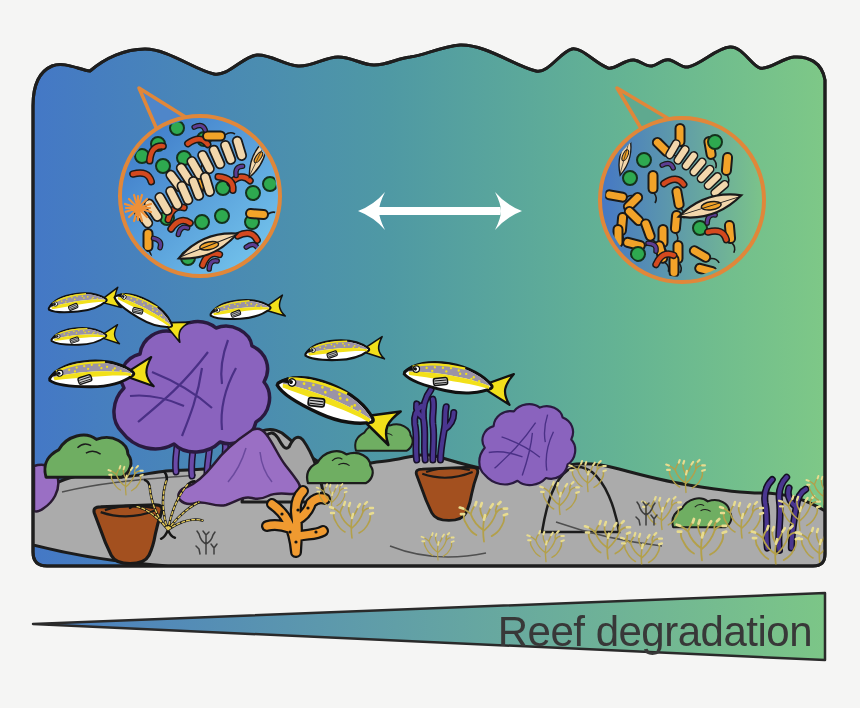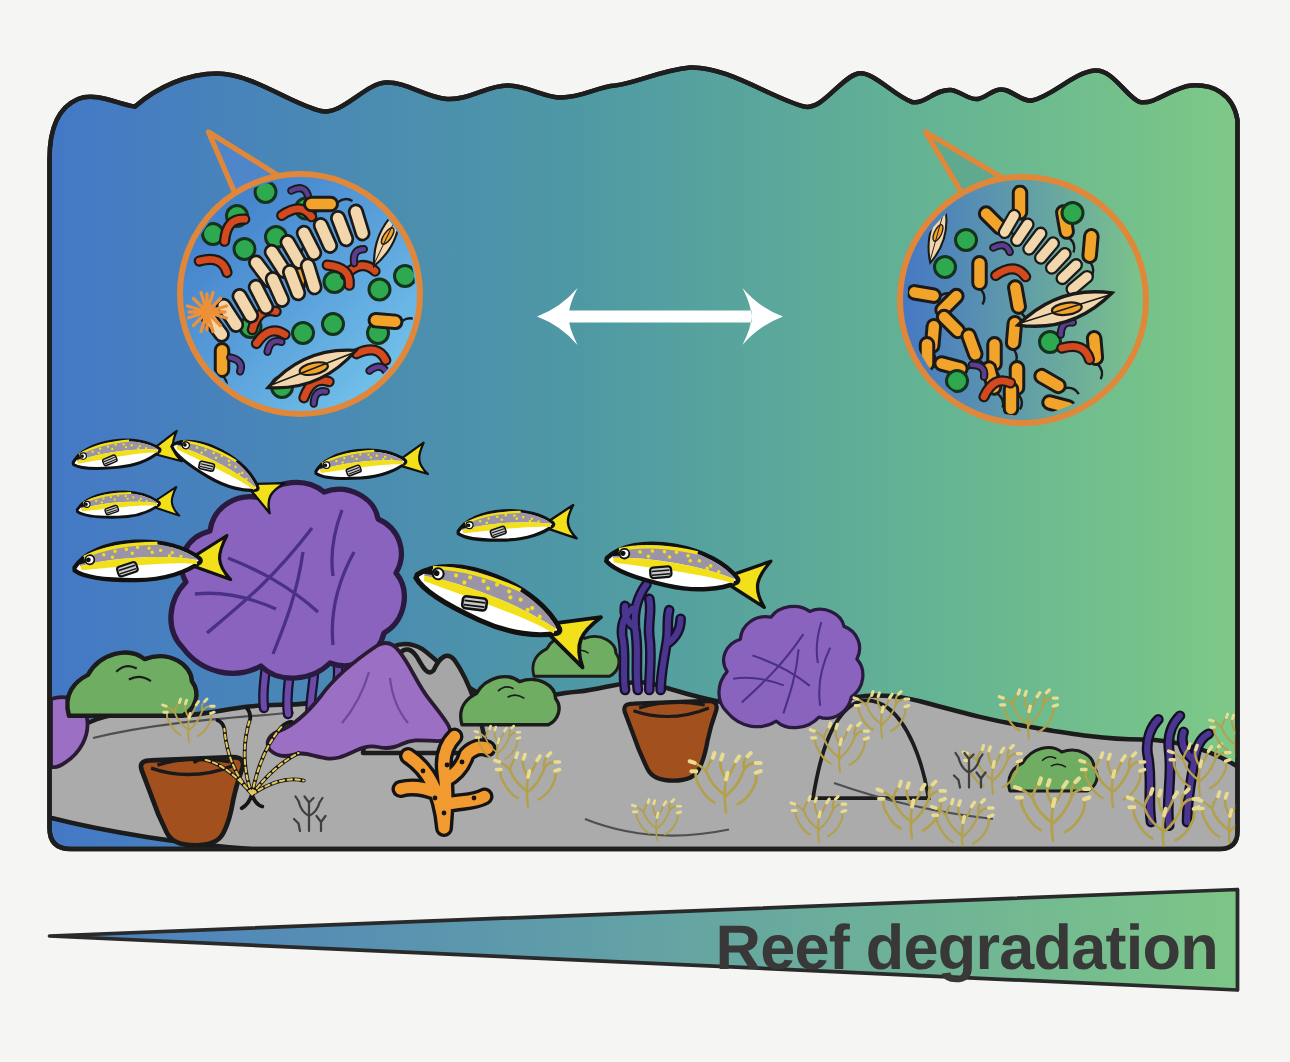--- a/index.html
+++ b/index.html
@@ -1,17 +1,17 @@
 <!DOCTYPE html>
 <html><head>
 <meta charset="utf-8">
 <style>
   html,body{margin:0;padding:0;background:#f5f5f4;}
   .stage{position:relative;width:860px;height:708px;margin:0 auto;background:#f5f5f4;overflow:hidden;
-         font-family:"Liberation Sans",sans-serif;font-weight:bold;}
+         font-family:"Liberation Sans",sans-serif;}
   svg{display:block;}
   .wedge-label{font-family:"Liberation Sans",sans-serif;font-size:42px;letter-spacing:-0.5px;}
 </style>
 </head>
 <body>
 
 <div class="stage">
 <svg width="860" height="708" viewBox="0 0 860 708" xmlns="http://www.w3.org/2000/svg">
 
   <defs>

